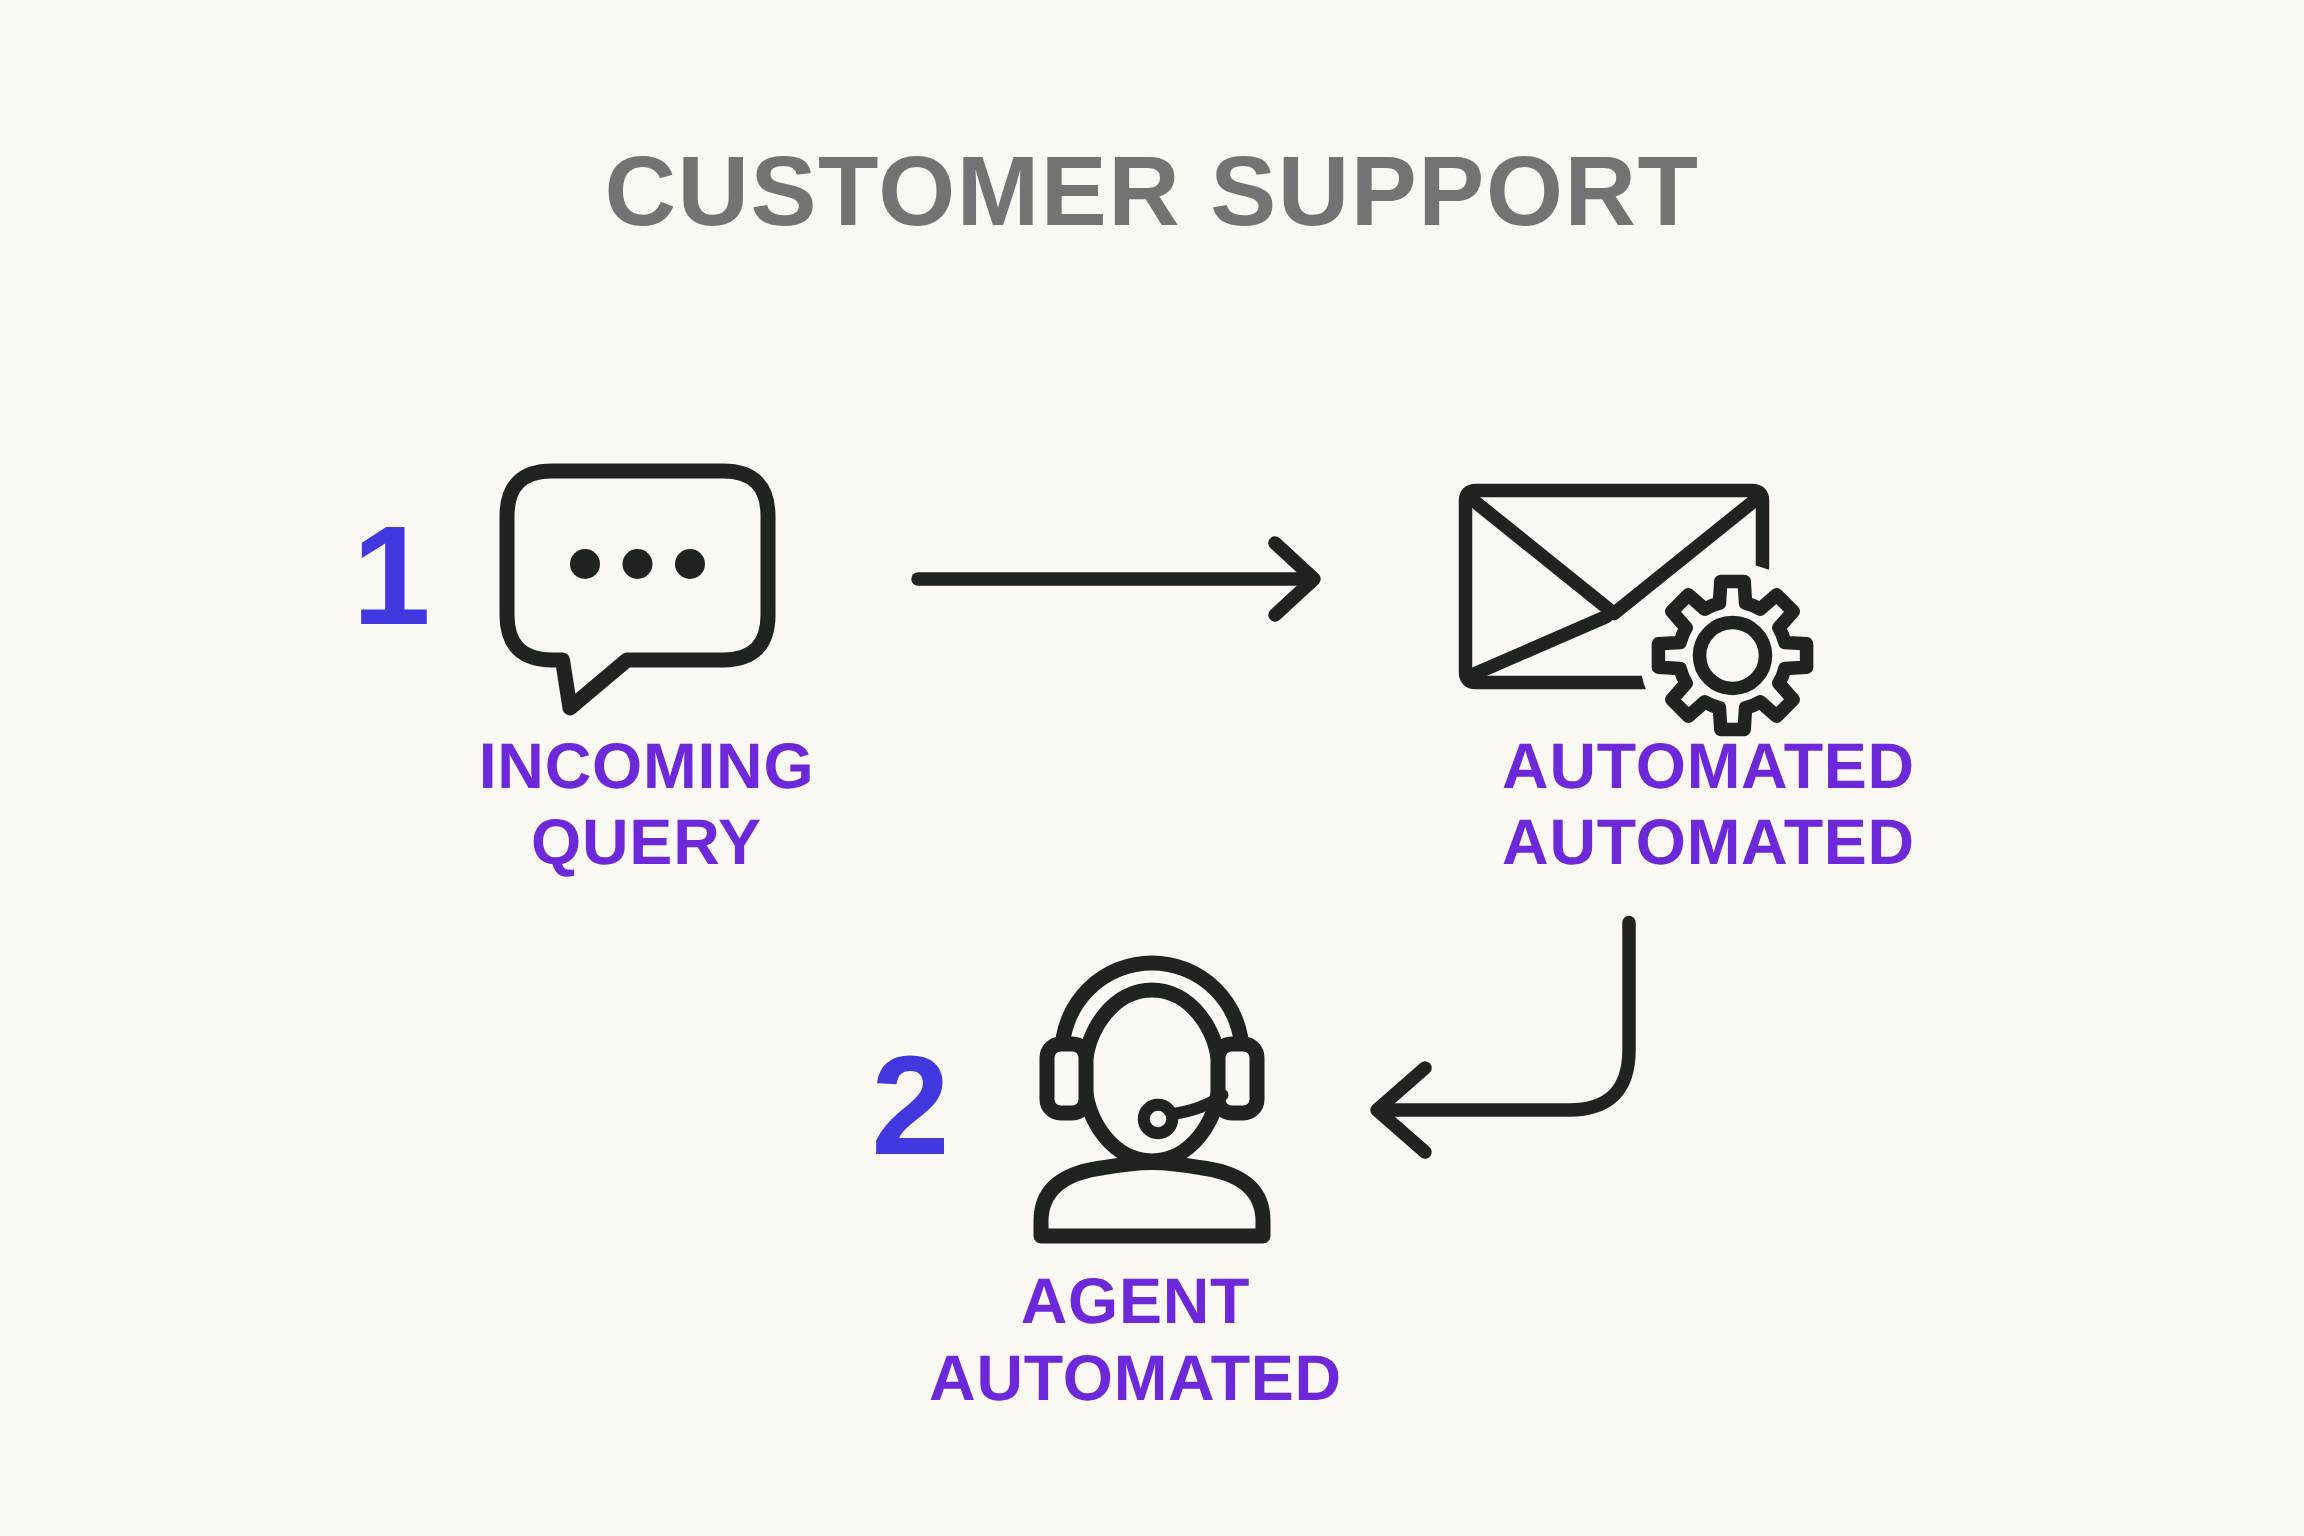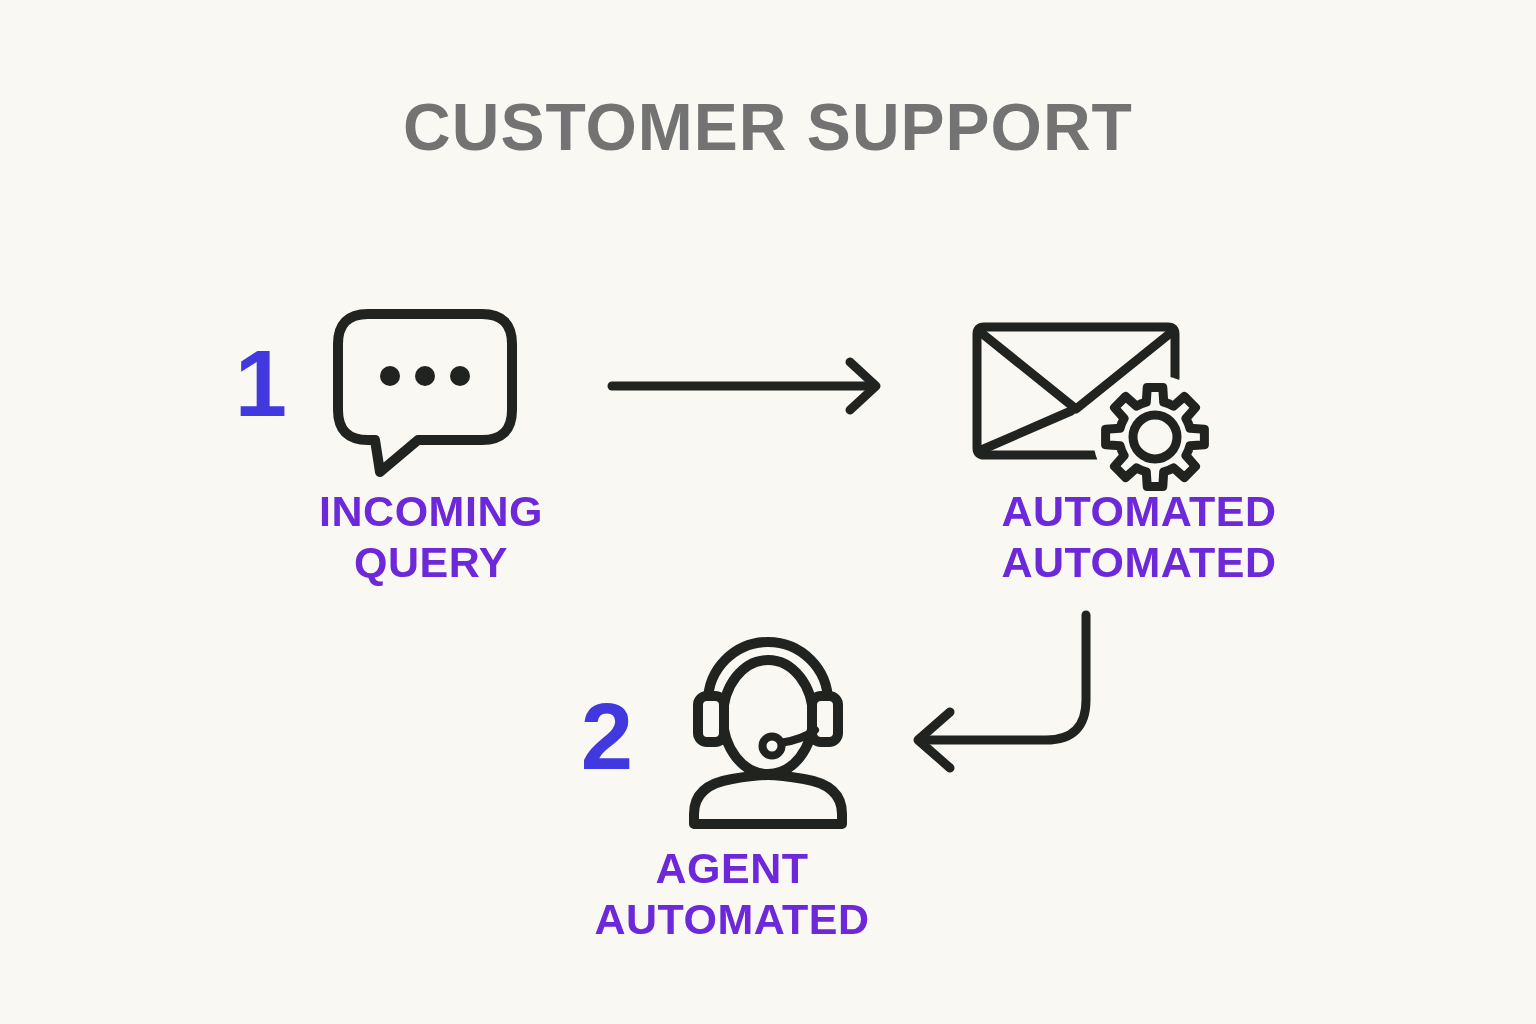--- a/index.html
+++ b/index.html
@@ -44,21 +44,21 @@
     text-align: center;
     font-size: 43px;
     line-height: 51px;
     font-weight: 700;
     letter-spacing: 0.5px;
     color: #6d28d9;
   }
   .step-label span { display: block; }
   .label1 { left: 271px; top: 486px; }
   .label2 { left: 979px; top: 486px; }
-  .label3 { left: 572px; top: 843px; }
+  .label3 { left: 597px; top: 843px; }
   svg.icon, svg.arrow { position: absolute; display: block; }
   .bubble   { left: 330px; top: 306px; }
   .envelope { left: 968px; top: 320px; }
   .agent    { left: 684px; top: 636px; }
   .arrow-right { left: 600px; top: 350px; }
   .arrow-elbow { left: 900px; top: 605px; }
   .stroke {
     fill: none;
     stroke: #20231f;
     stroke-linecap: round;

